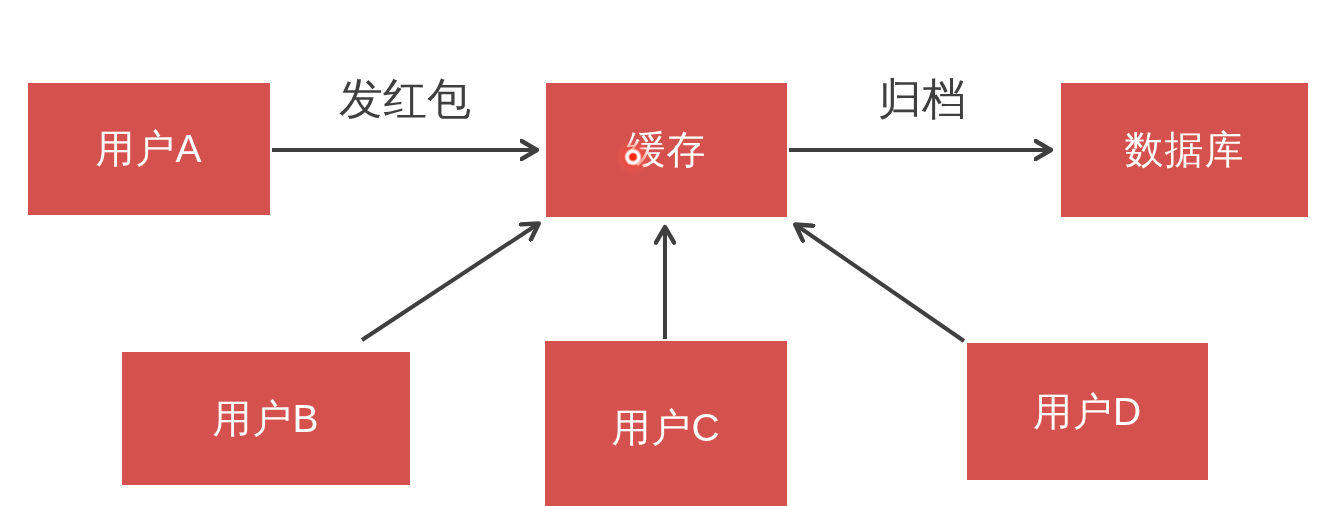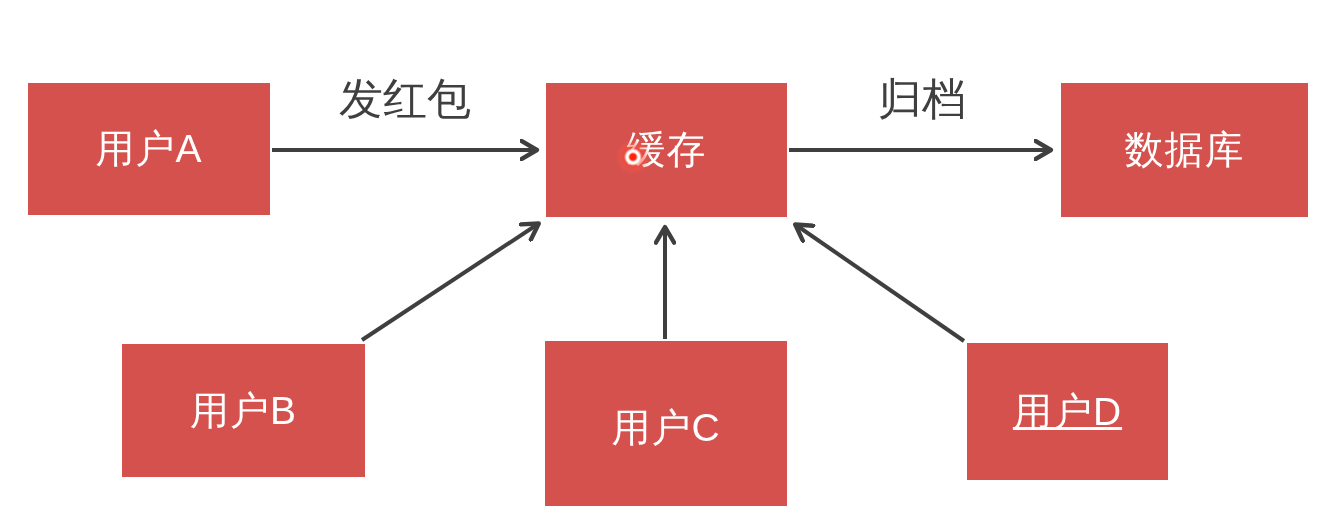--- a/index.html
+++ b/index.html
@@ -30,23 +30,23 @@
     display: flex;
     align-items: center;
     justify-content: center;
     font-size: 39px;
     letter-spacing: 1px;
     user-select: none;
   }
   .node-usera    { left: 28px;   top: 83px;  width: 242px; height: 132px; }
   .node-cache    { left: 546px;  top: 83px;  width: 241px; height: 134px; }
   .node-database { left: 1061px; top: 83px;  width: 247px; height: 134px; text-align: right; }
-  .node-userb    { left: 122px;  top: 344px; width: 243px; height: 133px; }
+  .node-userb    { left: 122px;  top: 352px; width: 288px; height: 133px; }
   .node-userc    { left: 545px;  top: 341px; width: 242px; height: 173px; }
-  .node-userd    { left: 967px;  top: 343px; width: 201px; height: 137px; text-decoration: underline; }
+  .node-userd    { left: 967px;  top: 343px; width: 241px; height: 137px; }
   .edge-label {
     position: absolute;
     color: var(--label-text, #3f3f3f);
     font-size: 44px;
     text-align: center;
     white-space: nowrap;
     user-select: none;
   }
   .label-fahongbao { left: 328px; top: 70px; width: 154px; }
   .label-guidang   { left: 858px; top: 70px; width: 128px; }

